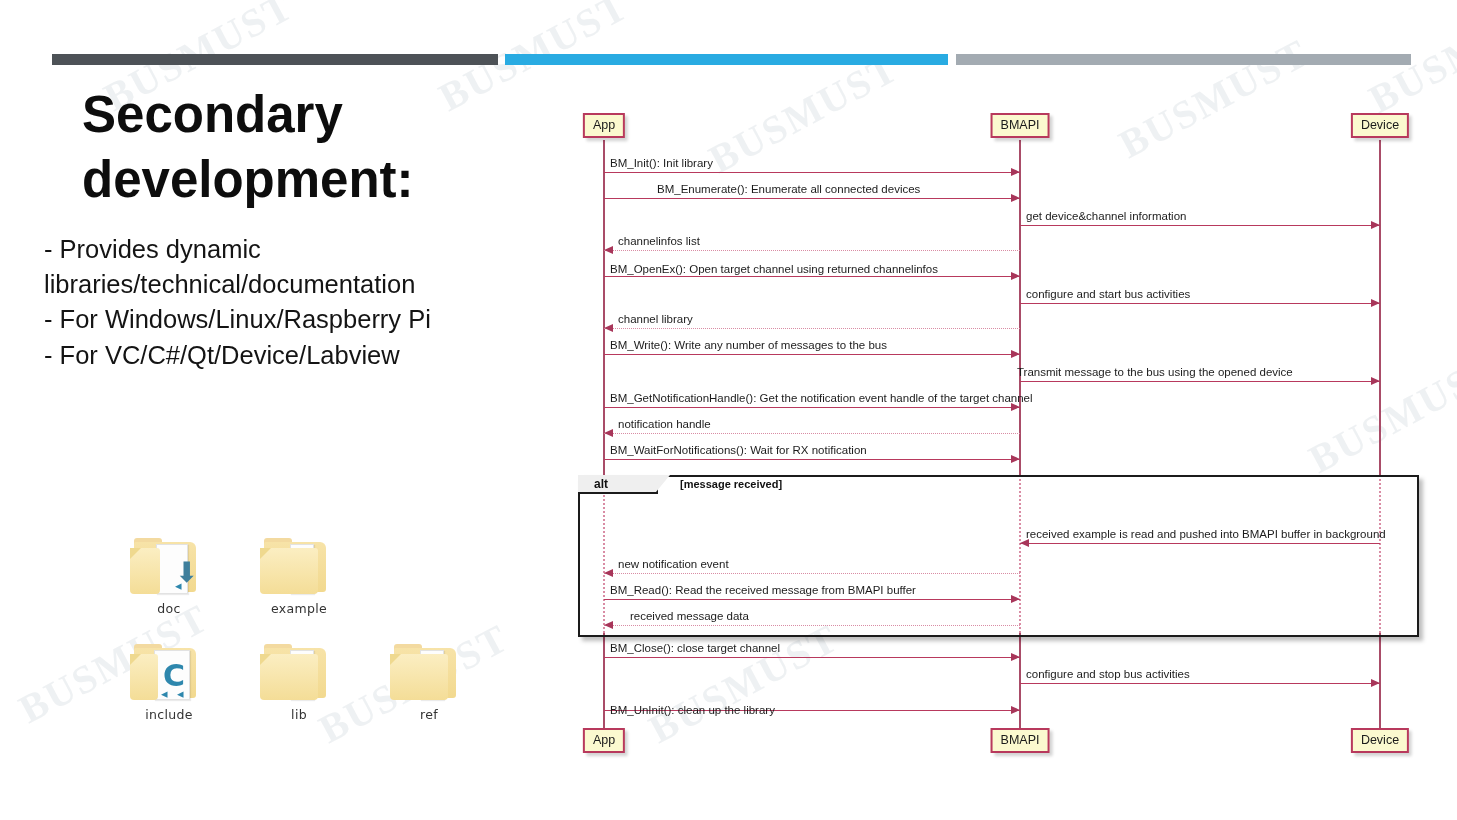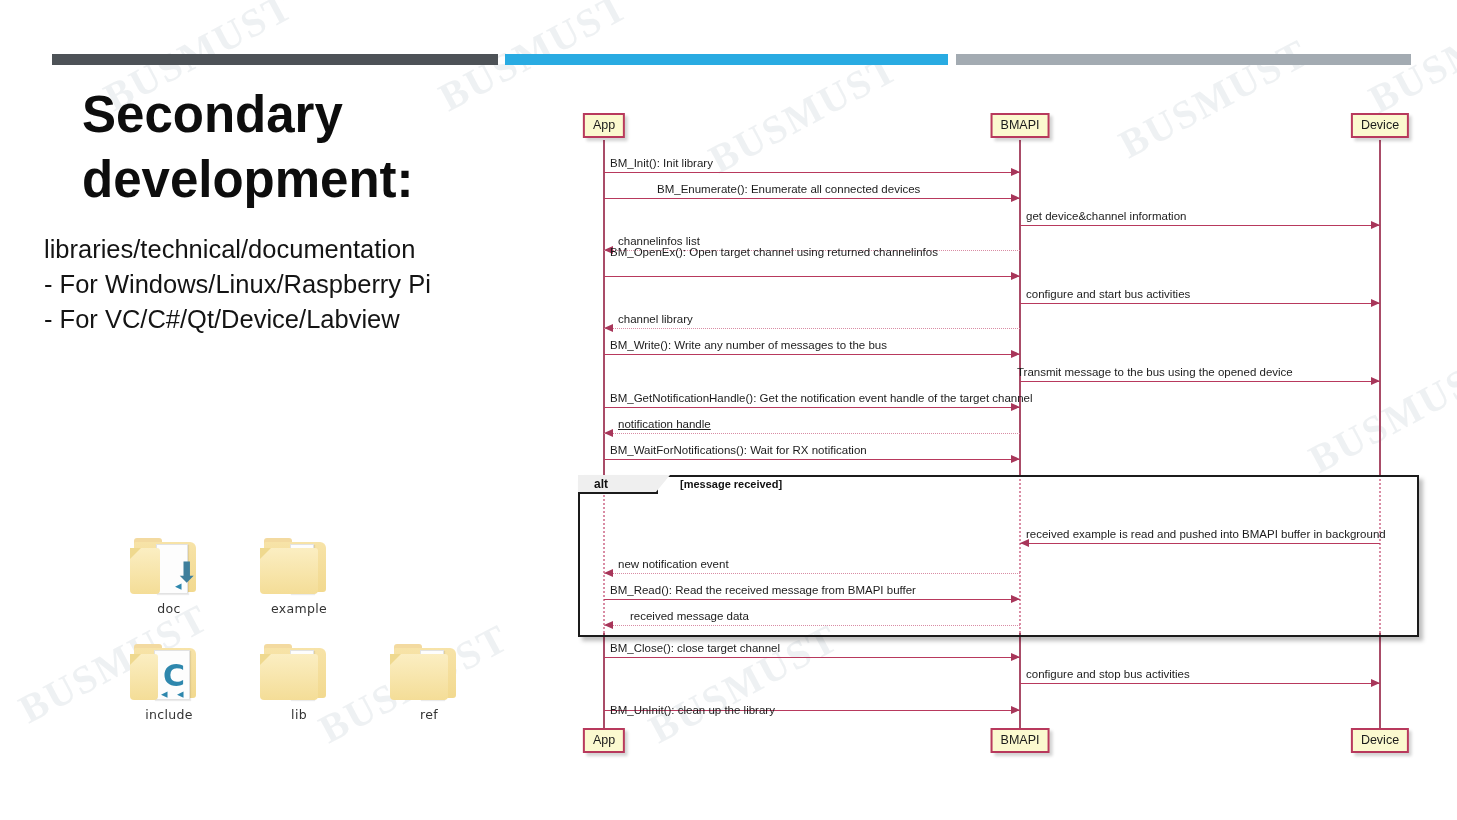--- a/index.html
+++ b/index.html
@@ -135,20 +135,21 @@
 <div class="wm" style="left:640px;top:660px;">BUSMUST</div>
 <div class="wm" style="left:1300px;top:390px;">BUSMUST</div>
 
 <div class="bar" id="bar-dark"></div>
 <div class="bar" id="bar-cyan"></div>
 <div class="bar" id="bar-gray"></div>
 
 <div id="title">Secondary development:</div>
 
 <div id="bullets">
+  <div>- Provides dynamic</div>
   <div>libraries/technical/documentation</div>
   <div>- For Windows/Linux/Raspberry Pi</div>
   <div>- For VC/C#/Qt/Device/Labview</div>
 </div>
 
 <div id="folders">
   <div class="frow">
     <div class="fcell">
       <div class="fico">
         <div class="ftab"></div>
@@ -267,39 +268,39 @@
       <div class="arrowR" style="left: 1011px; top: 194px;"></div>
       <div class="msglabel" style="left: 610px; top: 183px; padding-left: 47px;">BM_Enumerate(): Enumerate all connected devices</div>
       <div class="msg" style="left: 1020px; top: 225px; width: 360px;"></div>
       <div class="arrowR" style="left: 1371px; top: 221px;"></div>
       <div class="msglabel" style="left: 1026px; top: 210px;">get device&amp;channel information</div>
       <div class="msg dash" style="left: 604px; top: 250px; width: 416px;"></div>
       <div class="arrowL" style="left: 604px; top: 246px;"></div>
       <div class="msglabel" style="left: 618px; top: 235px;">channelinfos list</div>
       <div class="msg" style="left: 604px; top: 276px; width: 416px;"></div>
       <div class="arrowR" style="left: 1011px; top: 272px;"></div>
-      <div class="msglabel" style="left: 610px; top: 246px; text-align: right;">BM_OpenEx(): Open target channel using returned channelinfos</div>
+      <div class="msglabel" style="left: 610px; top: 263px; text-align: right;">BM_OpenEx(): Open target channel using returned channelinfos</div>
       <div class="msg" style="left: 1020px; top: 303px; width: 360px;"></div>
       <div class="arrowR" style="left: 1371px; top: 299px;"></div>
       <div class="msglabel" style="left: 1026px; top: 288px;">configure and start bus activities</div>
       <div class="msg dash" style="left: 604px; top: 328px; width: 416px;"></div>
       <div class="arrowL" style="left: 604px; top: 324px;"></div>
       <div class="msglabel" style="left: 618px; top: 313px;">channel library</div>
       <div class="msg" style="left: 604px; top: 354px; width: 416px;"></div>
       <div class="arrowR" style="left: 1011px; top: 350px;"></div>
       <div class="msglabel" style="left: 610px; top: 339px;">BM_Write(): Write any number of messages to the bus</div>
       <div class="msg" style="left: 1020px; top: 381px; width: 360px;"></div>
       <div class="arrowR" style="left: 1371px; top: 377px;"></div>
       <div class="msglabel" style="left: 996px; top: 366px; margin-left: 21px;">Transmit message to the bus using the opened device</div>
       <div class="msg" style="left: 604px; top: 407px; width: 416px;"></div>
       <div class="arrowR" style="left: 1011px; top: 403px;"></div>
       <div class="msglabel" style="left: 610px; top: 392px;">BM_GetNotificationHandle(): Get the notification event handle of the target channel</div>
       <div class="msg dash" style="left: 604px; top: 433px; width: 416px;"></div>
       <div class="arrowL" style="left: 604px; top: 429px;"></div>
-      <div class="msglabel" style="left: 618px; top: 418px; text-decoration: underline;">notification handle</div>
+      <div class="msglabel" style="left: 618px; top: 418px;">notification handle</div>
       <div class="msg" style="left: 604px; top: 459px; width: 416px;"></div>
       <div class="arrowR" style="left: 1011px; top: 455px;"></div>
       <div class="msglabel" style="left: 610px; top: 444px;">BM_WaitForNotifications(): Wait for RX notification</div>
       <div class="msg" style="left: 1020px; top: 543px; width: 360px;"></div>
       <div class="arrowL" style="left: 1020px; top: 539px;"></div>
       <div class="msglabel" style="left: 1026px; top: 528px;">received example is read and pushed into BMAPI buffer in background</div>
       <div class="msg dash" style="left: 604px; top: 573px; width: 416px;"></div>
       <div class="arrowL" style="left: 604px; top: 569px;"></div>
       <div class="msglabel" style="left: 618px; top: 558px;">new notification event</div>
       <div class="msg" style="left: 604px; top: 599px; width: 416px;"></div>

